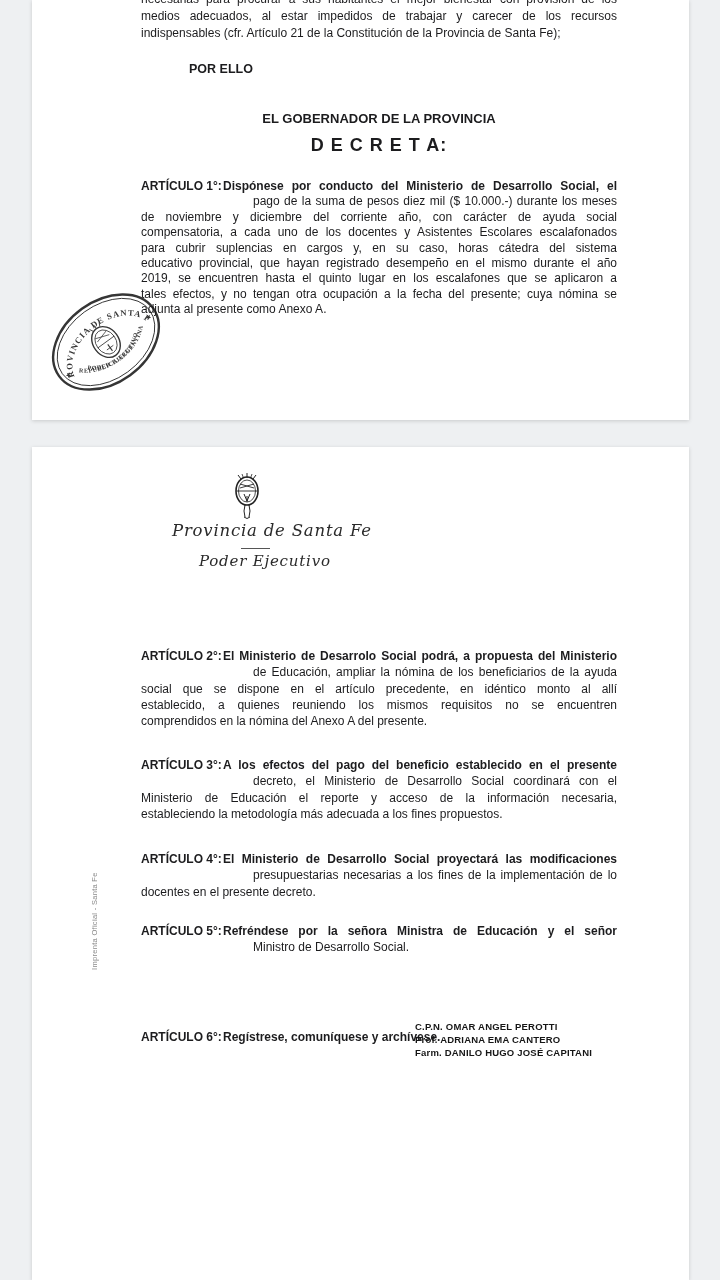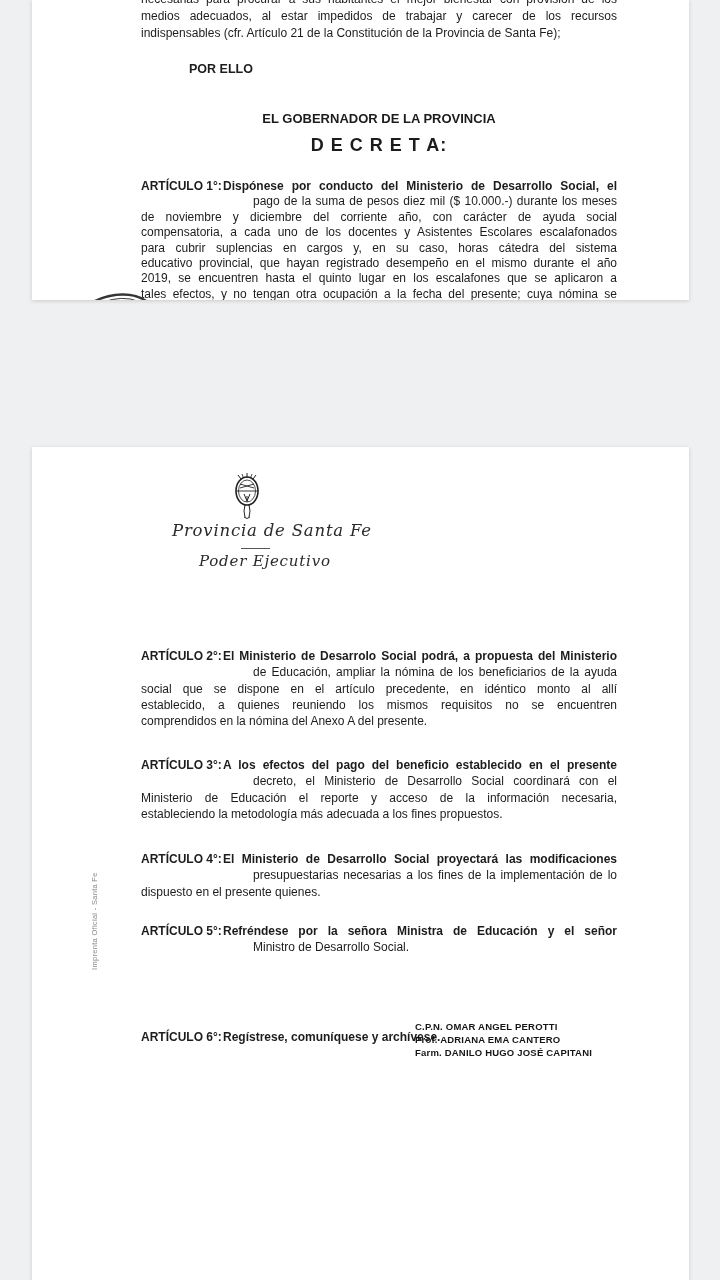--- a/index.html
+++ b/index.html
@@ -6,21 +6,21 @@
   body{
     width:720px;height:1280px;position:relative;overflow:hidden;
     background:#eef0f2;
     font-family:"Liberation Sans",sans-serif;
     color:#1c1c1e;
   }
   .page{
     position:absolute;left:32px;width:657px;background:#ffffff;
     box-shadow:0 1px 4px rgba(0,0,0,0.16);
   }
-  #page1{top:0;height:300px;overflow:hidden;}
+  #page1{top:0;height:420px;overflow:hidden;}
   #page2{top:447px;height:833px;overflow:hidden;}
 
   .textcol{position:absolute;left:109px;width:476px;font-size:12px;line-height:15.4px;}
 
   
   .jline{text-align:justify;text-align-last:justify;}
   .jline.last{text-align-last:left;}
 
   
   .art-row{display:flex;}
@@ -176,21 +176,21 @@
       <div class="art-line indent">decreto, el Ministerio de Desarrollo Social coordinará con el</div>
       <div class="art-line">Ministerio de Educación el reporte y acceso de la información necesaria,</div>
       <div class="art-line last">estableciendo la metodología más adecuada a los fines propuestos.</div>
     </div>
   <div class="textcol p2art" id="art4">
       <div class="art-row">
         <span class="art-label">ARTÍCULO 4°:</span>
         <span class="art-text">El Ministerio de Desarrollo Social proyectará las modificaciones</span>
       </div>
       <div class="art-line indent">presupuestarias necesarias a los fines de la implementación de lo</div>
-      <div class="art-line last">dispuesto en el presente quienes.</div>
+      <div class="art-line last">docentes en el presente decreto.</div>
     </div>
   <div class="textcol p2art" id="art5">
       <div class="art-row">
         <span class="art-label">ARTÍCULO 5°:</span>
         <span class="art-text">Refréndese por la señora Ministra de Educación y el señor</span>
       </div>
       <div class="art-line indent last">Ministro de Desarrollo Social.</div>
     </div>
   <div class="textcol p2art" id="art6">
       <div class="art-row">

